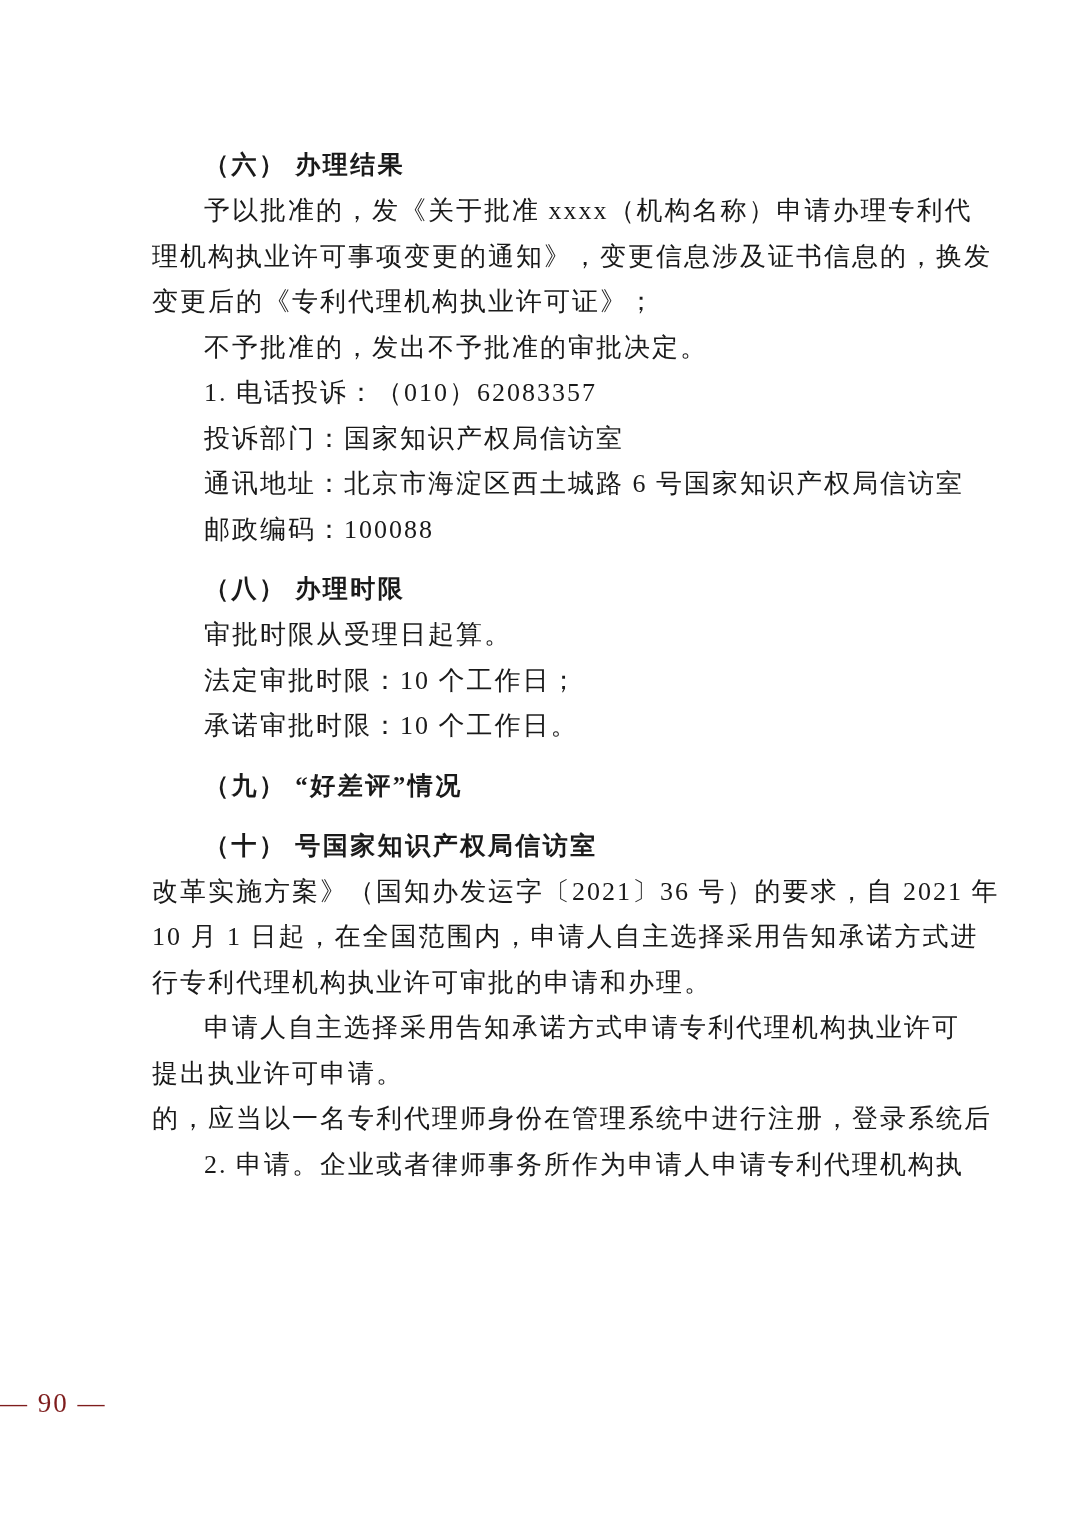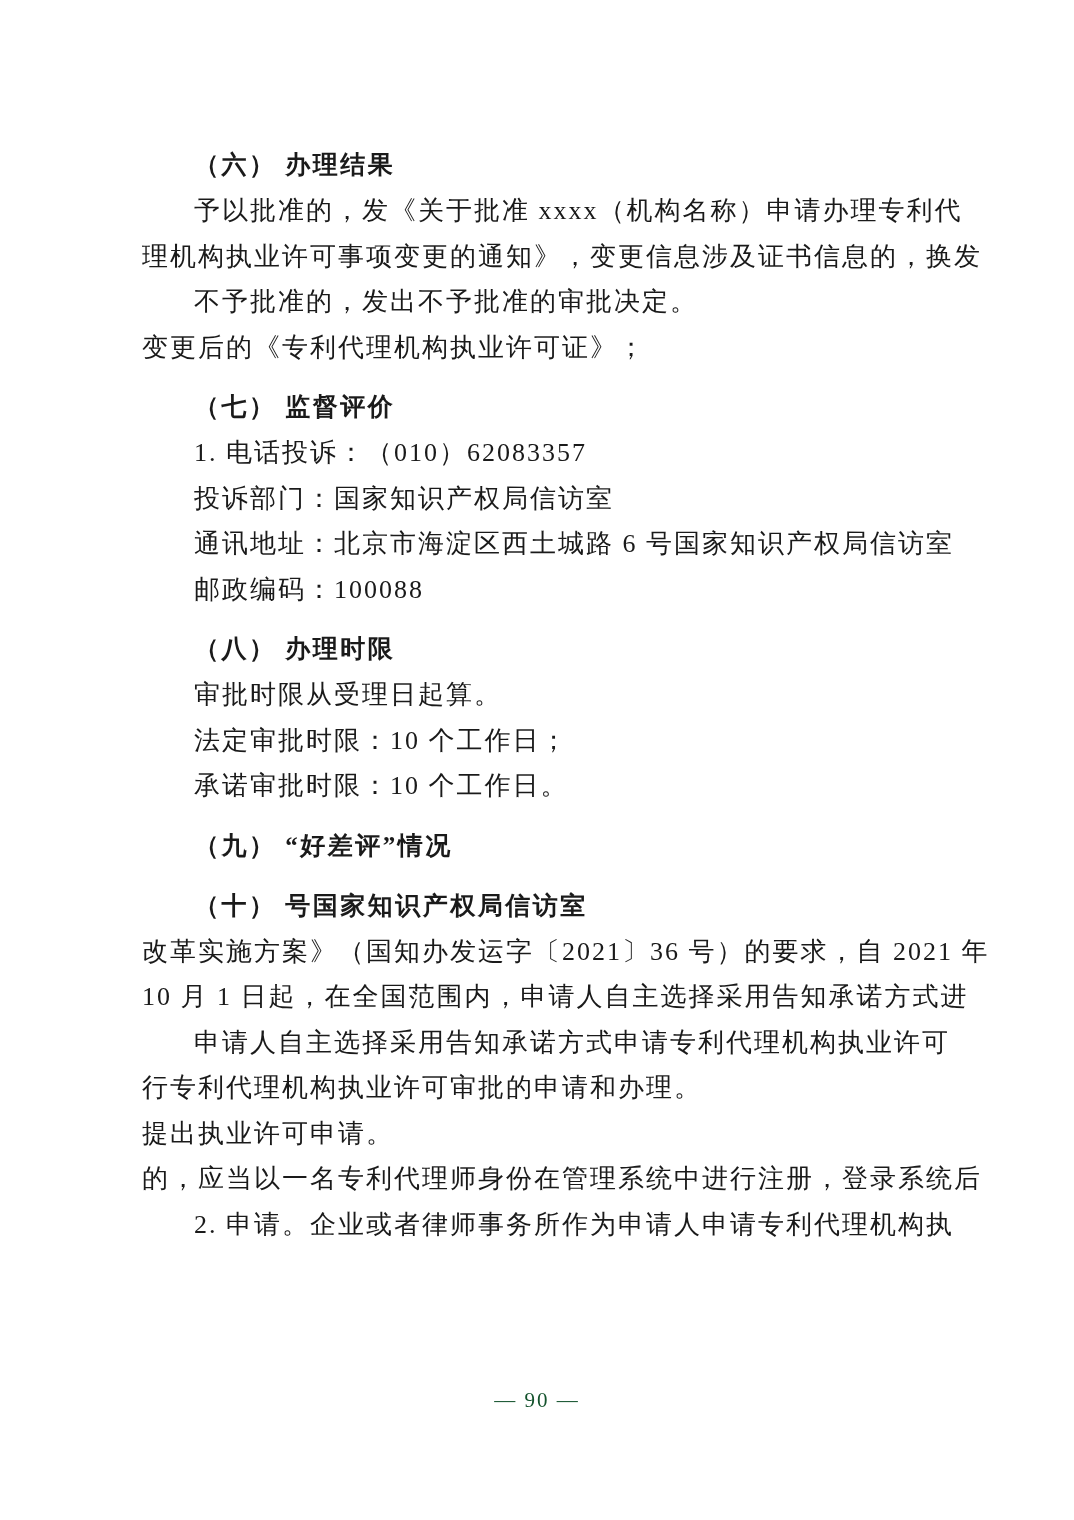--- a/index.html
+++ b/index.html
@@ -7,21 +7,21 @@
     position: relative;
     width: 1074px;
     height: 1520px;
     background: #ffffff;
     overflow: hidden;
     font-family: "Liberation Serif", "DejaVu Serif", serif;
     color: #1a1a1a;
   }
   .content {
     position: absolute;
-    left: 142px;
+    left: 152px;
     top: 128px;
     width: 790px;
   }
   .heading {
     margin: 14px 0 0 0;
     padding-left: 52px;
     height: 46px;
     line-height: 46px;
     font-size: 25px;
     font-weight: bold;
@@ -34,49 +34,48 @@
     font-size: 26px;
     letter-spacing: 2px;
     white-space: nowrap;
   }
   .indent { padding-left: 52px; }
   .footer {
     position: absolute;
     left: 0;
     top: 1388px;
     width: 100%;
-    text-align: center;
-    font-size: 21px;
+    text-align: left;
+    font-size: 27px;
     letter-spacing: 2px;
-    color: #14532d;
+    color: #7f1d1d;
   }
 </style>
 </head>
 <body>
 
 <div class="page">
   <main class="content">
       <h2 class="heading">（六） 办理结果</h2>
       <div class="line indent">予以批准的，发《关于批准 xxxx（机构名称）申请办理专利代</div>
       <div class="line">理机构执业许可事项变更的通知》，变更信息涉及证书信息的，换发</div>
+      <div class="line">变更后的《专利代理机构执业许可证》；</div>
       <div class="line indent">不予批准的，发出不予批准的审批决定。</div>
-      <div class="line">变更后的《专利代理机构执业许可证》；</div>
-      <h2 class="heading">（七） 监督评价</h2>
       <div class="line indent">1. 电话投诉：（010）62083357</div>
       <div class="line indent">投诉部门：国家知识产权局信访室</div>
       <div class="line indent">通讯地址：北京市海淀区西土城路 6 号国家知识产权局信访室</div>
       <div class="line indent">邮政编码：100088</div>
       <h2 class="heading">（八） 办理时限</h2>
       <div class="line indent">审批时限从受理日起算。</div>
       <div class="line indent">法定审批时限：10 个工作日；</div>
       <div class="line indent">承诺审批时限：10 个工作日。</div>
       <h2 class="heading">（九） “好差评”情况</h2>
       <h2 class="heading">（十） 号国家知识产权局信访室</h2>
       <div class="line">改革实施方案》（国知办发运字〔2021〕36 号）的要求，自 2021 年</div>
       <div class="line">10 月 1 日起，在全国范围内，申请人自主选择采用告知承诺方式进</div>
+      <div class="line">行专利代理机构执业许可审批的申请和办理。</div>
       <div class="line indent">申请人自主选择采用告知承诺方式申请专利代理机构执业许可</div>
-      <div class="line">行专利代理机构执业许可审批的申请和办理。</div>
       <div class="line">提出执业许可申请。</div>
       <div class="line">的，应当以一名专利代理师身份在管理系统中进行注册，登录系统后</div>
       <div class="line indent">2. 申请。企业或者律师事务所作为申请人申请专利代理机构执</div>
     </main>
   <div class="footer">— 90 —</div>
 </div>
 
 </body></html>

